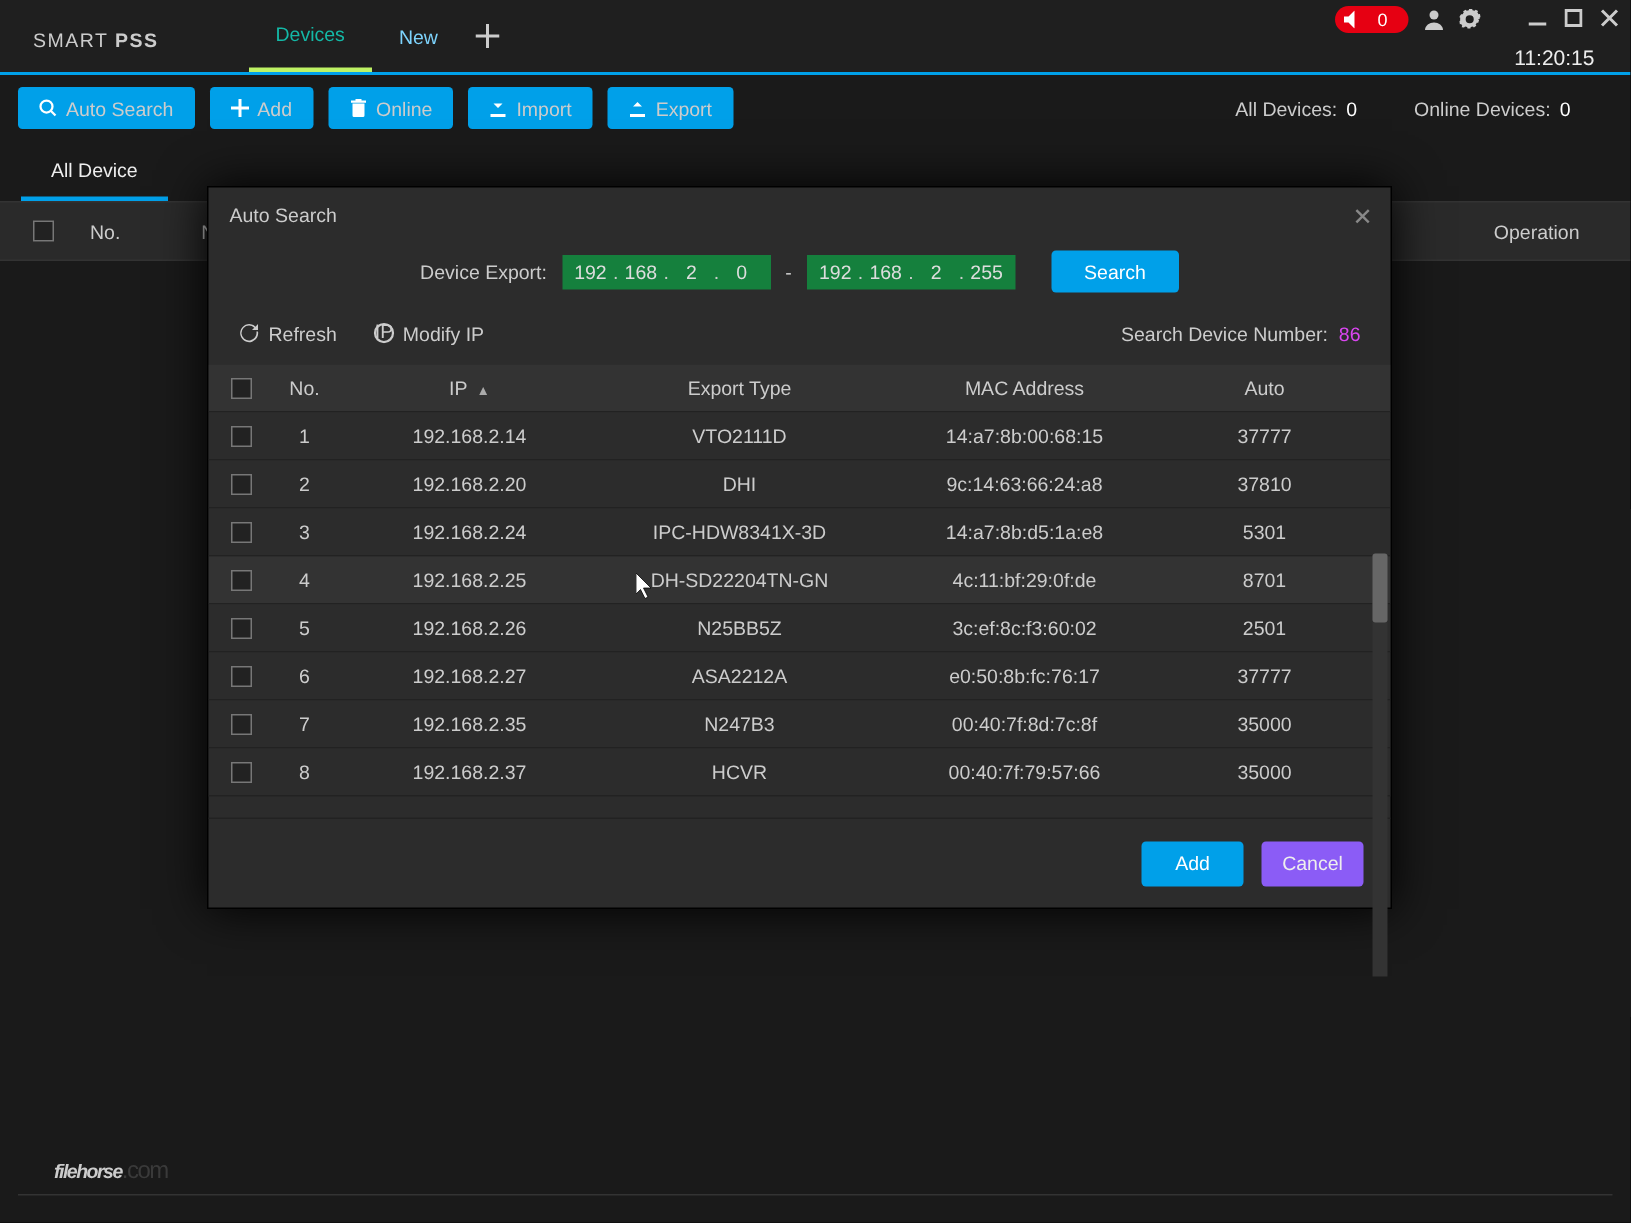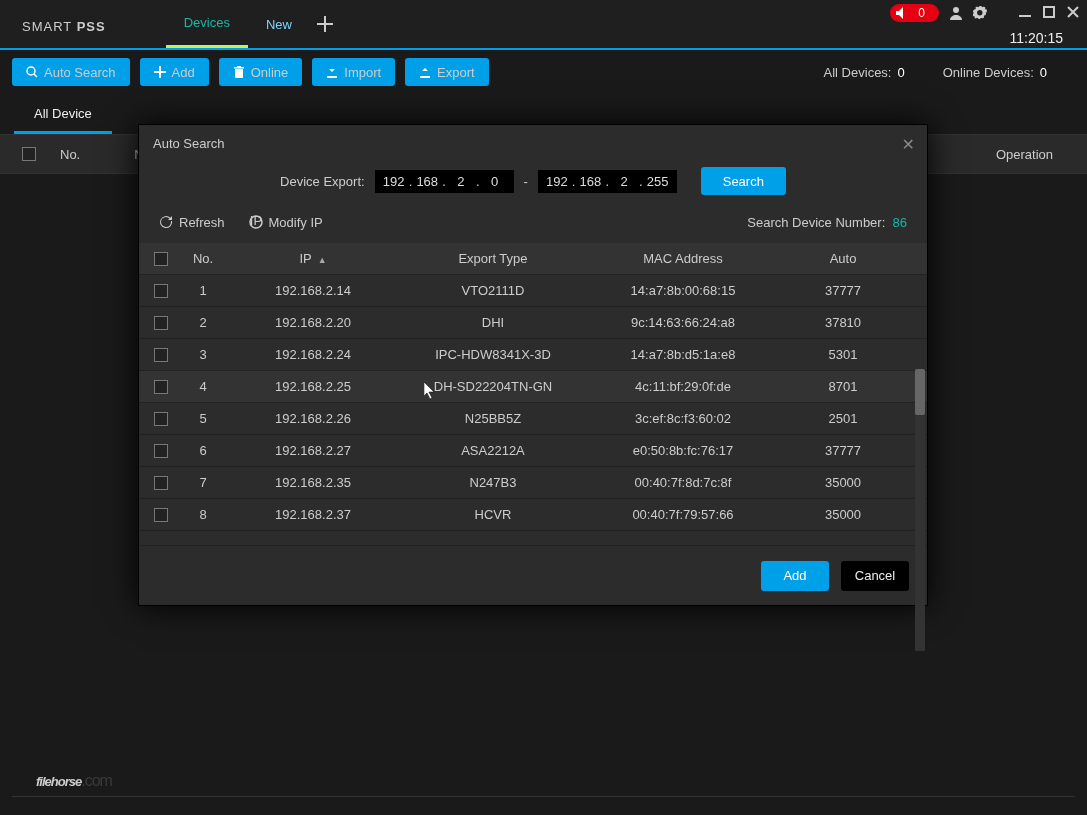--- a/index.html
+++ b/index.html
@@ -35,21 +35,21 @@
 
 
 .mainhdr{height:40px;background:#2a2a2a;display:flex;align-items:center;padding-left:22px;gap:24px;border-top:1px solid #333;border-bottom:1px solid #333}
 .chk{width:14px;height:14px;border:1px solid #777;background:#222;cursor:pointer;display:inline-block}
 
 
 .modal{position:absolute;left:138px;top:124px;width:790px;height:482px;background:#2c2c2c;border:1px solid #000;box-shadow:0 0 30px #000;display:flex;flex-direction:column}
 .mtitle{height:36px;display:flex;align-items:center;padding:0 14px;position:relative}
 .mclose{position:absolute;right:12px;top:10px;color:#888;cursor:pointer;font-size:16px}
 .mrow{display:flex;align-items:center;justify-content:center;gap:10px;height:40px}
-.ipbox{background:#000000;border:none;padding:4px 4px;display:flex;align-items:center}
+.ipbox{background:#15803d;border:none;padding:4px 4px;display:flex;align-items:center}
 .ipbox input{width:30px;background:transparent;border:none;text-align:center;font-size:13px;color:#ddd}
 .mtoolbar{display:flex;align-items:center;height:42px;padding:0 20px;gap:24px}
 .mtoolbar .lnk{display:flex;align-items:center;gap:6px;cursor:pointer;color:#ccc}
 .mtoolbar .right{margin-left:auto}
 
 
 .tbl{flex:1;overflow:hidden}
 .thdr,.trow{display:flex;align-items:center;height:32px;border-bottom:1px solid #222}
 .thdr{background:#333}
 .trow{background:#2c2c2c}
@@ -61,21 +61,21 @@
 .c-type{width:180px}
 .c-mac{width:200px}
 .c-port{width:120px}
 .sort{font-size:9px;margin-left:6px;color:#aaa}
 .scrollbar{position:absolute;right:2px;top:244px;width:10px;height:282px;background:#333}
 .scrollthumb{width:100%;height:46px;background:#666;border-radius:2px}
 
 .mfoot{height:60px;display:flex;align-items:center;justify-content:flex-end;gap:12px;padding-right:18px;border-top:1px solid #222}
 .btn2{min-width:68px;height:30px;border:none;border-radius:3px;cursor:pointer;font-size:13px}
 .btn-primary{background:#00a0e9;color:#fff}
-.btn-default{background:#000000;color:#eee}
+.btn-default{background:#8b5cf6;color:#eee}
 
 
 .watermark{position:absolute;left:36px;bottom:22px;font-size:30px;color:#3a3a3a;font-weight:700;font-style:italic;letter-spacing:-1px}
 .watermark small{font-size:16px;font-style:normal;font-weight:400;color:#3a3a3a}
 .bottomline{position:absolute;left:12px;right:12px;bottom:18px;border-top:1px solid #333}
 
 
 .cursor{position:absolute;left:424px;top:382px;font-size:16px;color:#fff;pointer-events:none;z-index:99}
 </style>
 </head>
@@ -218,21 +218,21 @@
         <span>Refresh</span>
       </span>
       <span class="lnk">
         <svg width="14" height="14" viewBox="0 0 14 14" class="svg">
             <circle cx="7" cy="7" r="6" fill="none" stroke="#ccc" stroke-width="1.5"></circle>
             <text x="7" y="10" text-anchor="middle" font-size="8" fill="#ccc">IP</text>
           </svg>
         <span>Modify IP</span>
       </span>
       <span class="right">
-        <span>Search Device Number:</span>&nbsp;&nbsp;<span style="color:#14b8a6">86</span>
+        <span>Search Device Number:</span>&nbsp;&nbsp;<span style="color:#d946ef">86</span>
       </span>
     </div>
 
     <div class="tbl">
       <div class="thdr">
         <div class="cell c-chk">
             <span class="chk"></span>
           </div>
         <div class="cell c-no">No.</div>
         <div class="cell c-ip"><span>IP</span><span class="sort">▲</span></div>

